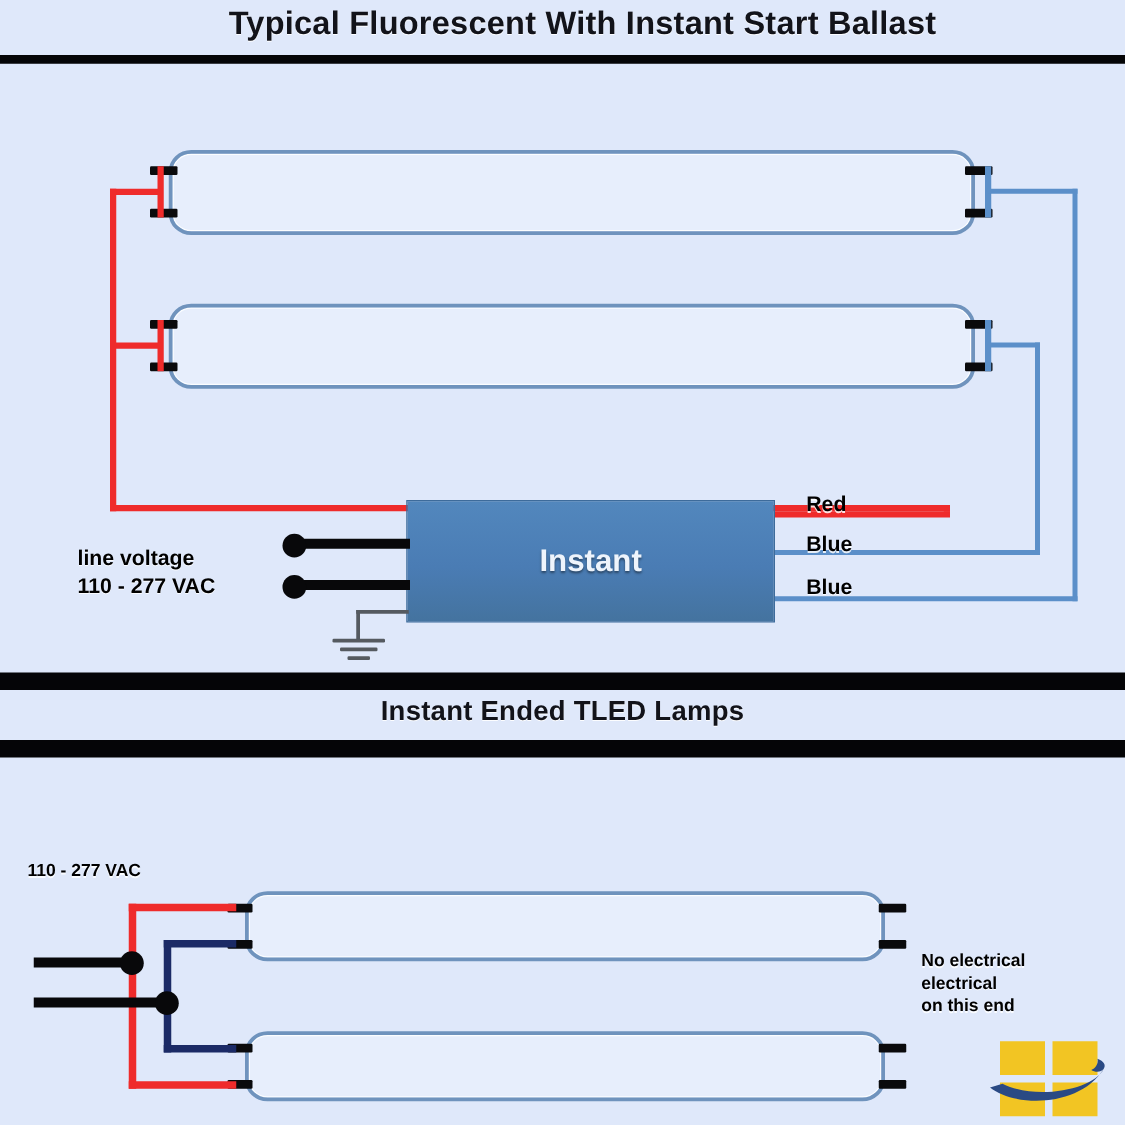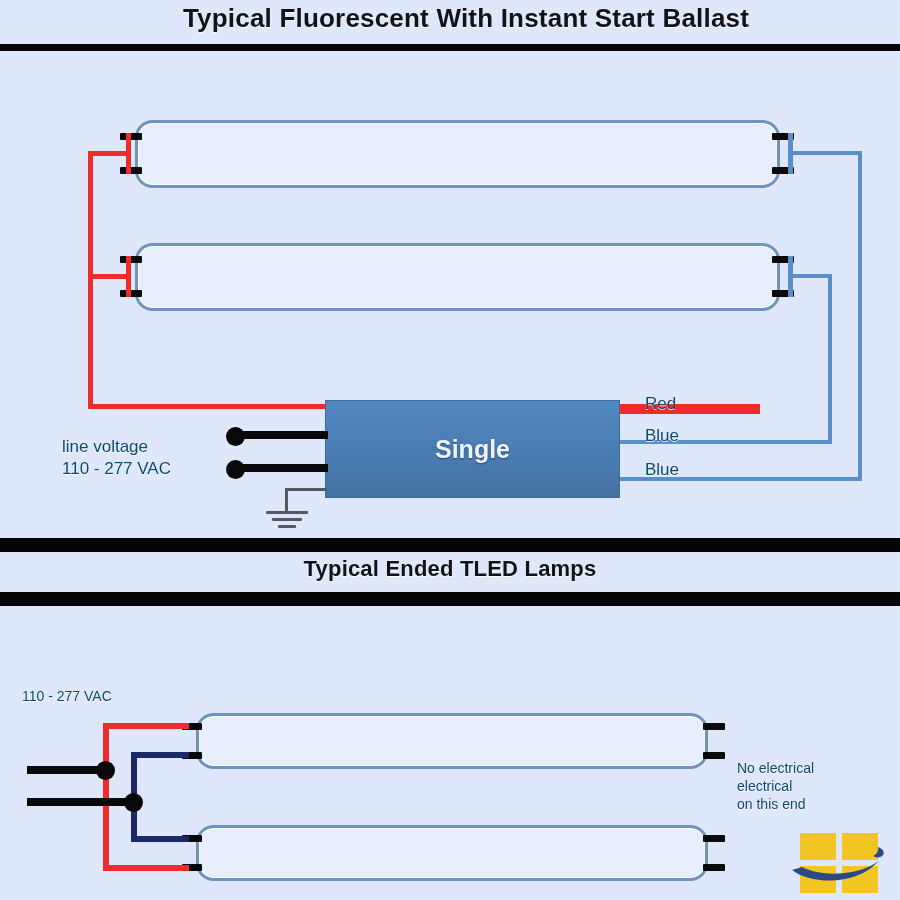--- a/index.html
+++ b/index.html
@@ -49,21 +49,21 @@
     background:linear-gradient(180deg,#5287bd 0%,#4a7cb4 55%,#44739f 100%);
     border:1px solid #3d6b9b;
     box-sizing:border-box;
     display:flex;align-items:center;justify-content:center;
     color:#eef4fc;font-size:25px;font-weight:bold;
     text-shadow:0 1px 2px rgba(0,0,0,.45);
   }
 
   
   .lbl{
-    position:absolute;color:#0c4a6e;font-weight:normal;
+    position:absolute;color:#000000;font-weight:bold;
     text-shadow:0 1px 0 rgba(255,255,255,.85);
     white-space:pre;line-height:1.28;
   }
   #lbl-line-voltage{left:62px;top:436px;font-size:17px;}
   #lbl-wire-red {left:645px;top:393px;font-size:17px;}
   #lbl-wire-blue1{left:645px;top:425px;font-size:17px;}
   #lbl-wire-blue2{left:645px;top:459px;font-size:17px;}
   #lbl-vac-lower{left:22px;top:688px;font-size:14px;}
   #lbl-no-conn {left:737px;top:760px;font-size:14px;}
 
@@ -121,21 +121,21 @@
 
     <div class="wire w-blue" style="left:790px;top:151px;width:72px;height:4px;"></div>
     <div class="wire w-blue" style="left:858px;top:151px;width:4px;height:330px;"></div>
     <div class="wire w-blue" style="left:620px;top:477px;width:242px;height:4px;"></div>
 
     <div class="wire w-blue" style="left:790px;top:274px;width:42px;height:4px;"></div>
     <div class="wire w-blue" style="left:828px;top:274px;width:4px;height:170px;"></div>
     <div class="wire w-blue" style="left:620px;top:440px;width:212px;height:4px;"></div>
 
     <div class="ballast" style="left:325px;top:400px;width:295px;height:98px;">
-      <span>Single</span>
+      <span>Instant</span>
     </div>
 
     <div class="wire w-black" style="left:236px;top:431px;width:92px;height:8px;"></div>
     <div class="dot" style="left:226px;top:427px;"></div>
     <div class="wire w-black" style="left:236px;top:464px;width:92px;height:8px;"></div>
     <div class="dot" style="left:226px;top:460px;"></div>
 
     <div class="lbl" id="lbl-line-voltage"><span>line voltage</span><br><span>110 - 277 VAC</span></div>
 
     <div class="wire w-gray" style="left:285px;top:488px;width:42px;height:3px;"></div>
@@ -143,21 +143,21 @@
     <div class="gnd" style="left:266px;top:511px;width:42px;"></div>
     <div class="gnd" style="left:272px;top:518px;width:30px;"></div>
     <div class="gnd" style="left:278px;top:525px;width:18px;"></div>
 
     <div class="lbl" id="lbl-wire-red">Red</div>
     <div class="lbl" id="lbl-wire-blue1">Blue</div>
     <div class="lbl" id="lbl-wire-blue2">Blue</div>
   </div>
 
   <div class="blackbar" style="top:538px;height:14px;"></div>
-  <div class="title" id="title-sub">Typical Ended TLED Lamps</div>
+  <div class="title" id="title-sub">Instant Ended TLED Lamps</div>
   <div class="blackbar" style="top:592px;height:14px;"></div>
 
   <div>
 
     <div class="lbl" id="lbl-vac-lower">110 - 277 VAC</div>
 
     <div class="tube" style="left:196px;top:713px;width:512px;height:56px;"></div>
     <div class="pin" style="left:182px;top:723px;width:20px;"></div>
     <div class="pin" style="left:182px;top:752px;width:20px;"></div>
     <div class="pin" style="left:703px;top:723px;width:22px;"></div>

